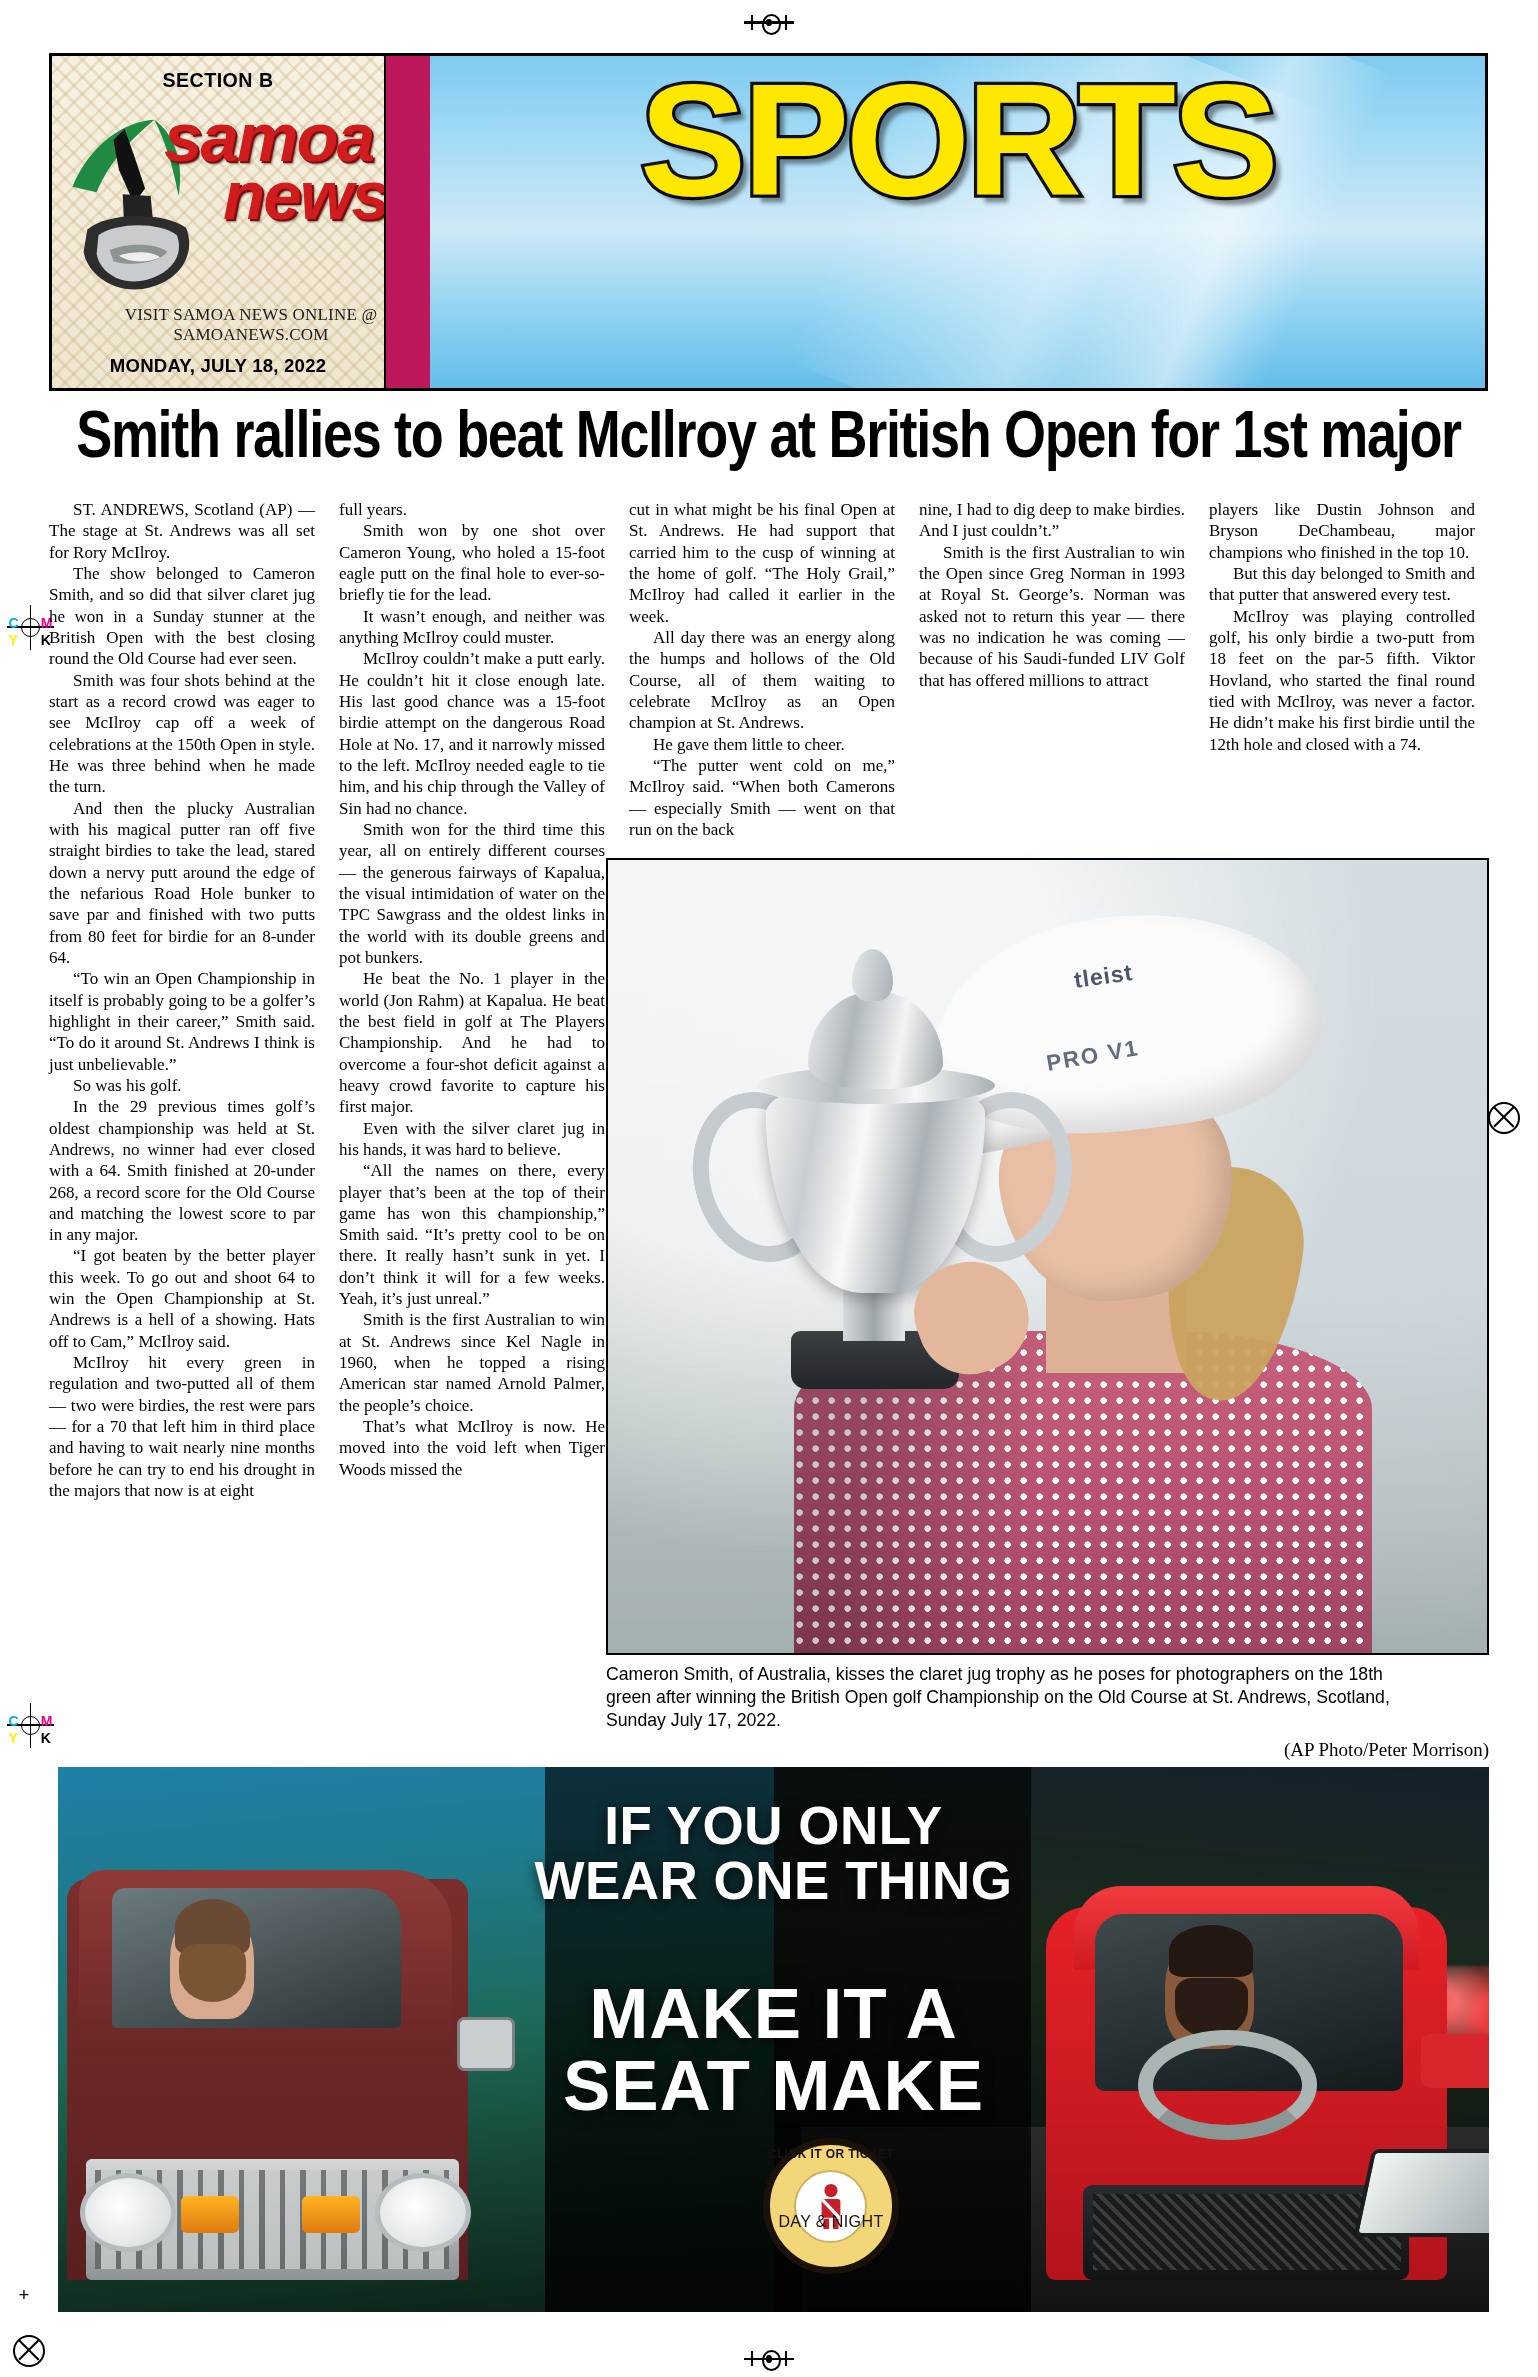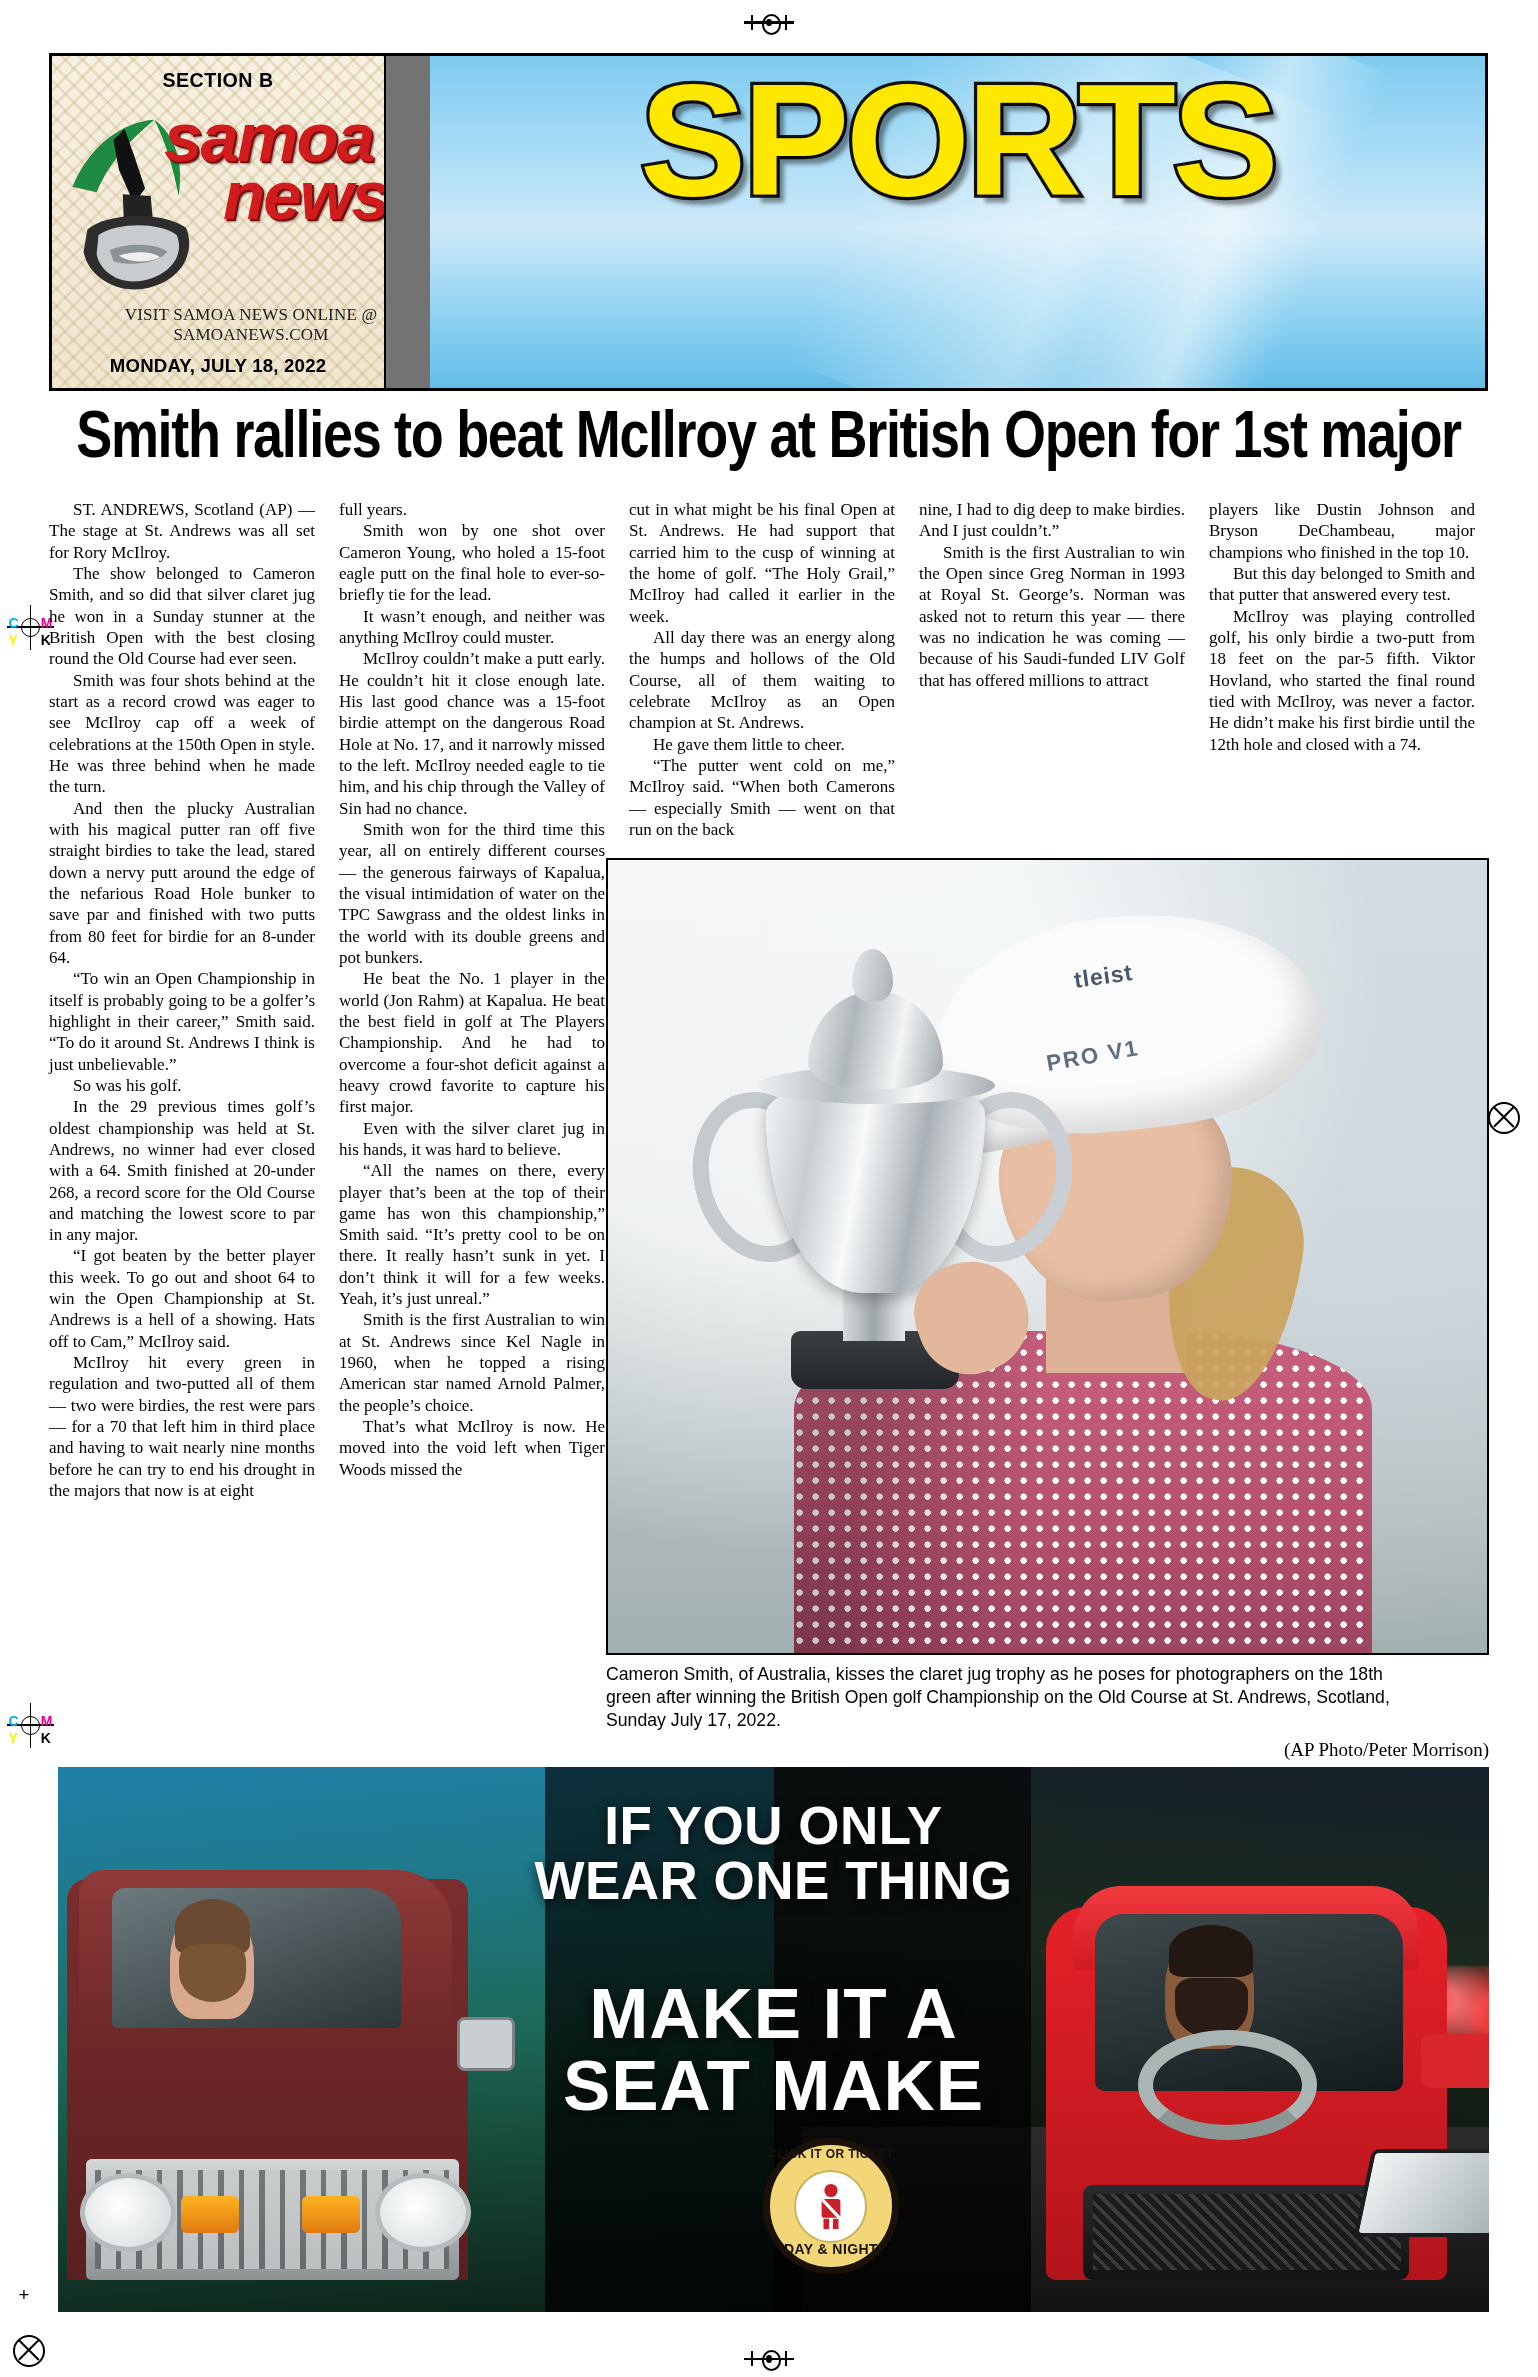--- a/index.html
+++ b/index.html
@@ -29,21 +29,21 @@
   .cmyk .circ{position:absolute;left:17.7px;top:17px;width:17px;height:17px;border:1.5px solid #000;border-radius:50%;}
   .cmyk span{position:absolute;line-height:1;}
   .cmyk .c{left:4.7px;top:15px;color:#00AEEF;}
   .cmyk .m{left:37px;top:15px;color:#EC008C;}
   .cmyk .y{left:4.7px;top:32px;color:#FFF200;}
   .cmyk .k{left:37px;top:32px;color:#000;}
   .tiny-plus{position:absolute;font-family:"Liberation Sans",sans-serif;font-size:18.6px;color:#000;line-height:1;}
 
   
   #masthead{position:absolute;left:49px;top:53px;width:1439px;height:338px;
-    border:3.7px solid #000;box-sizing:border-box;display:flex;background:#737373;gap:44px;}
+    border:3.7px solid #000;box-sizing:border-box;display:flex;background:#be185d;gap:44px;}
   #masthead-left{width:334px;box-sizing:border-box;position:relative;overflow:hidden;
     background:
       repeating-linear-gradient(45deg, rgba(196,170,120,.28) 0 2.8px, rgba(255,255,255,0) 2.8px 12px),
       repeating-linear-gradient(-45deg, rgba(196,170,120,.28) 0 2.8px, rgba(255,255,255,0) 2.8px 12px),
       linear-gradient(180deg,#f7f1e2,#efe6cf);
     border-right:2.8px solid #000;}
   #section-b{position:absolute;top:13px;left:0;width:100%;text-align:center;
     font-family:"Liberation Sans",sans-serif;font-weight:bold;font-size:19.6px;letter-spacing:0.5px;color:#000;}
   #logo-wrap{position:absolute;top:37px;left:0;width:100%;height:214px;}
   #logo-fishhook{position:absolute;left:13px;top:20.5px;width:149px;height:191px;}
@@ -194,22 +194,22 @@
     text-shadow:0 2.8px 11.2px rgba(0,0,0,.75);}
   #ad-line2{left:0;top:211px;width:100%;text-align:center;color:#fff;
     font-family:"Liberation Sans",sans-serif;font-weight:bold;font-size:71px;line-height:1.02;letter-spacing:0.9px;
     text-shadow:0 3.7px 15px rgba(0,0,0,.8);}
   #ad-badge{left:705px;top:371px;width:136px;height:136px;border-radius:50%;
     background:#F2D678;border:7.5px solid #1a1208;box-sizing:border-box;}
   #ad-badge-inner{left:736px;top:403px;width:73px;height:73px;border-radius:50%;background:#fff;border:2.8px solid #c8b45f;box-sizing:border-box;}
   #badge-person{left:757px;top:416px;width:32px;height:47px;}
   #badge-top-text{left:705px;top:380px;width:136px;text-align:center;
     font-family:"Liberation Sans",sans-serif;font-weight:bold;font-size:12px;color:#1a1208;letter-spacing:0.4px;}
-  #badge-bottom-text{left:705px;top:474px;width:136px;text-align:center;
-    font-family:"Liberation Sans",sans-serif;font-weight:bold;font-size:14px;color:#1a1208;letter-spacing:0.4px;}
+  #badge-bottom-text{left:705px;top:446px;width:136px;text-align:center;
+    font-family:"Liberation Sans",sans-serif;font-weight:normal;font-size:16px;color:#1a1208;letter-spacing:0.4px;}
 </style>
 </head>
 <body>
 
 <div class="regmark reg-plus-dot" style="left:744px;top:13px;">
   <div class="bar"></div>
     <div class="vtk v1"></div>
     <div class="vtk v2"></div>
     <div class="ring"></div>
     <div class="dot"></div>

